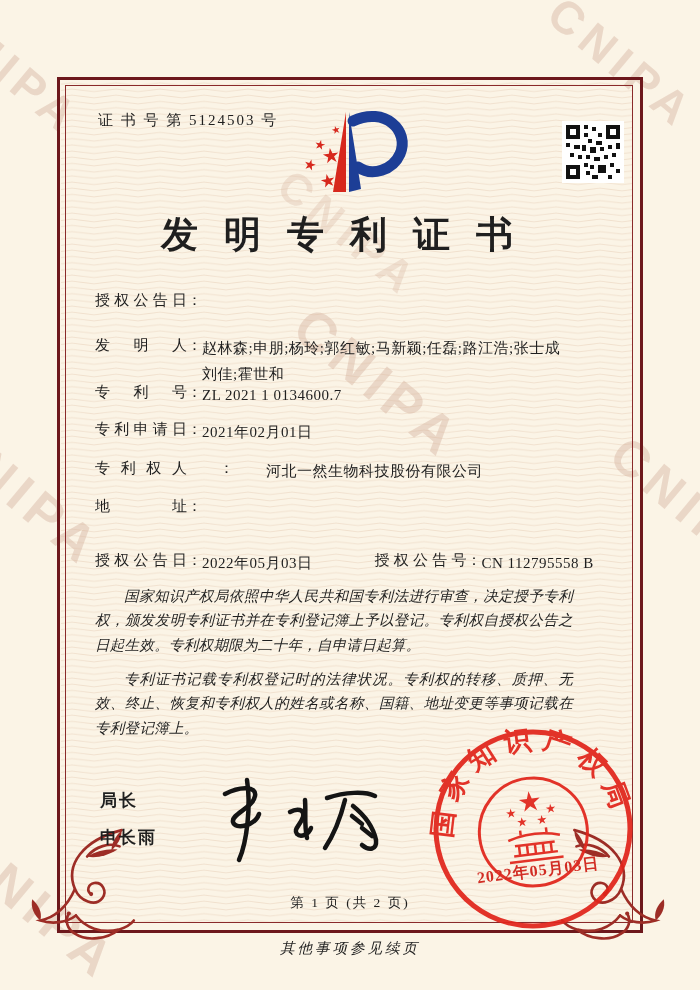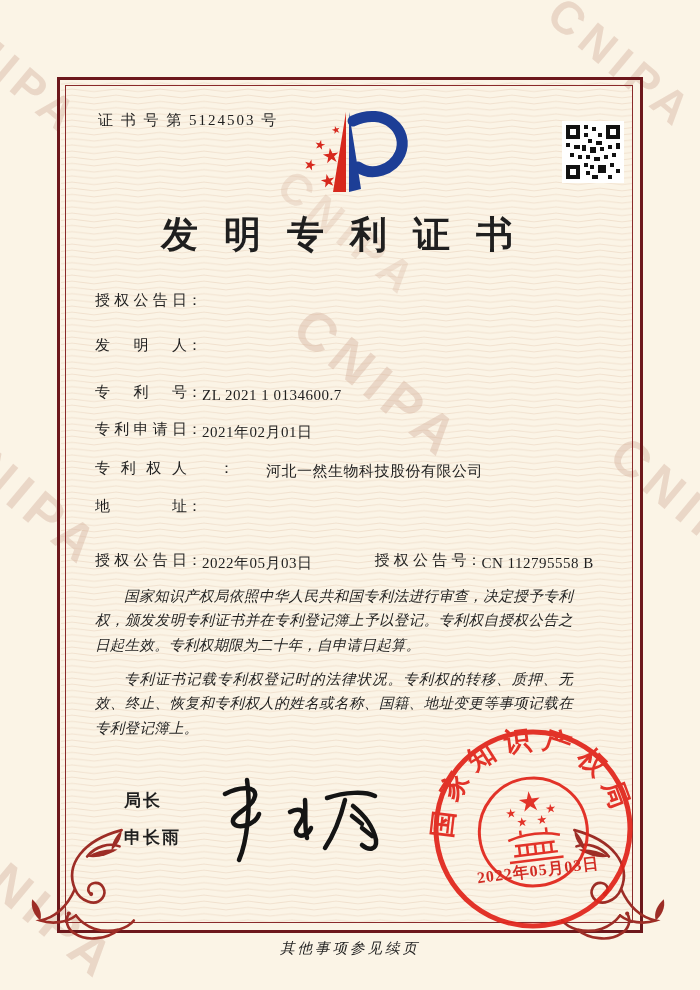--- a/index.html
+++ b/index.html
@@ -47,21 +47,21 @@
   .grant-grp .lbl5{display:inline-block; width:92px; text-align:justify; text-align-last:justify;}
   .gap{width:62px;}
   
   .paras{position:absolute; left:95px; top:584px; width:478px;}
   .paras p{
     margin:0 0 10px 0; font-size:14.5px; font-style:italic; line-height:1.68;
     text-align:justify; text-indent:2em; letter-spacing:0.3px;
   }
   
   .signer{position:absolute; left:100px; top:789px;
-    font-family:Liberation Sans, sans-serif; font-size:17px; font-weight:700;margin-left:24px;}
+    font-family:Liberation Sans, sans-serif; font-size:17px; font-weight:700;}
   .signer div{margin-bottom:14px; letter-spacing:2px;}
   .sig{position:absolute; left:195px; top:768px;}
   .seal{position:absolute; left:428px; top:724px;}
   
   .pagenum{position:absolute; left:0; top:894px; width:700px; text-align:center; font-size:13.5px; letter-spacing:2px;}
   .note{position:absolute; left:0; top:939px; width:700px; text-align:center;
     font-size:14.5px; font-style:italic; letter-spacing:3px;}
   .flour{position:absolute;}
   .fl-bl{left:24px; top:822px;}
   .fl-br{left:560px; top:822px; transform:scaleX(-1);}
@@ -181,20 +181,22 @@
 
   <div class="title">发明专利证书</div>
 
   <div class="row r1">
     <span class="lbl">授权公告日</span>
       <span class="col">：</span>
   </div>
   <div class="row r2">
     <span class="lbl">发明人</span>
       <span class="col">：</span>
+    <span class="val">赵林森;申朋;杨玲;郭红敏;马新颖;任磊;路江浩;张士成
+刘佳;霍世和</span>
   </div>
   <div class="row r3">
     <span class="lbl">专利号</span>
       <span class="col">：</span>
     <span class="val">ZL 2021 1 0134600.7</span>
   </div>
   <div class="row r4">
     <span class="lbl">专利申请日</span>
       <span class="col">：</span>
     <span class="val">2021年02月01日</span>
@@ -268,15 +270,16 @@
           <path d="M-16,12 v10 M16,12 v10 M-8,12 v10 M0,12 v10 M8,12 v10"></path>
           <path d="M-22,22 h44"></path>
           <path d="M-27,28 h54"></path>
           <path d="M-13,2 v-5 M13,2 v-5"></path>
         </g>
       </g>
       <text x="105" y="152" text-anchor="middle" font-size="16" font-weight="700" fill="#cf1f16" letter-spacing="1" font-family="Liberation Serif, DejaVu Serif, serif">2022年05月03日</text>
     </g>
   </svg>
 
+  <div class="pagenum">第 1 页 (共 2 页)</div>
   <div class="note">其他事项参见续页</div>
 
 </div>
 
 </body></html>

